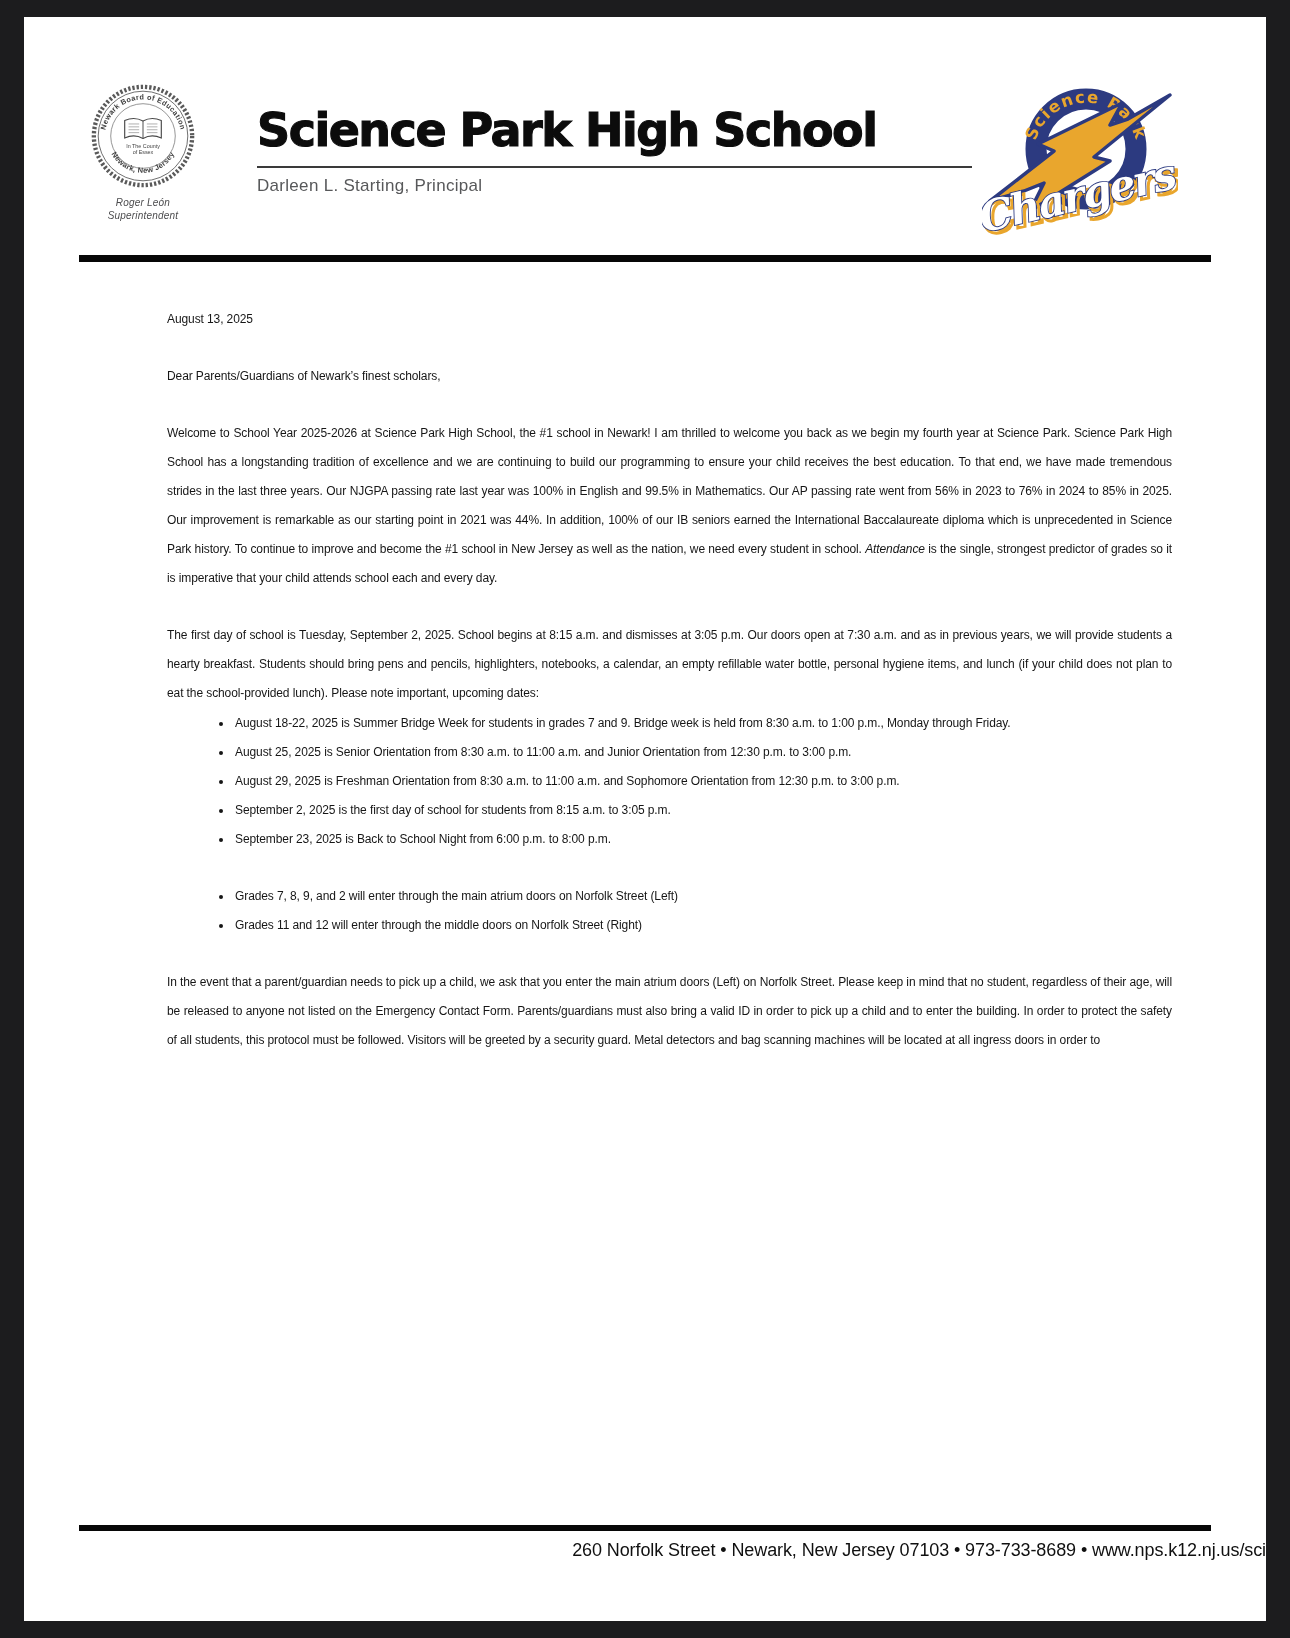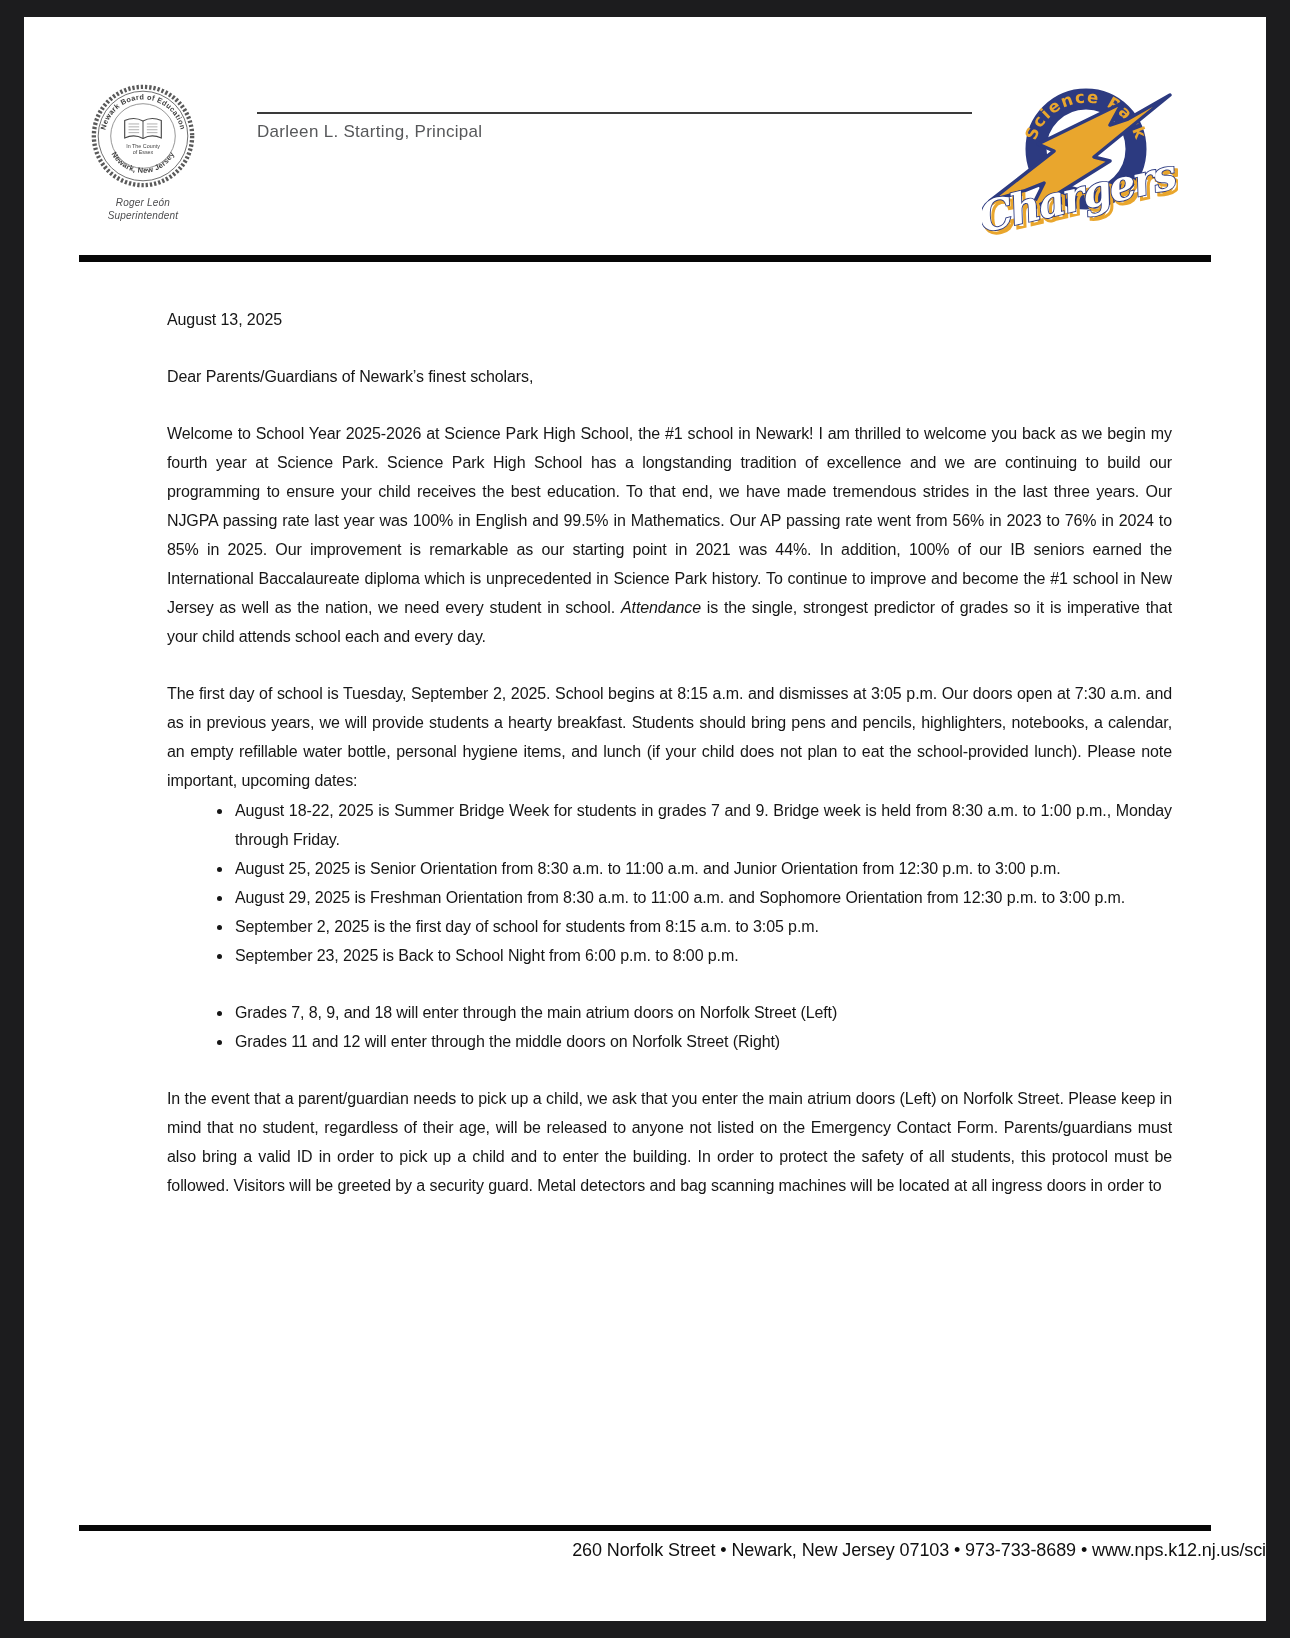--- a/index.html
+++ b/index.html
@@ -75,21 +75,21 @@
     margin-left: 10px;
   }
   .header-divider {
     height: 7px;
     background: #070707;
     margin: 14px 55px 0 55px;
   }
   
   .letter {
     padding: 43px 94px 0 143px;
-    font-size: 16px;
+    font-size: 12px;
     line-height: 29px;
     color: #161616;
     letter-spacing: -0.1px;
   }
   .letter p { margin: 0 0 28px 0; }
   .letter p.justified { text-align: justify; text-align-last: left; }
   .letter p.attach-list { margin-bottom: 1px; margin-top: 16px; }
   .letter ul {
     margin: 0 0 28px 0;
     padding-left: 66px;
@@ -161,20 +161,21 @@
         <text x="55" y="67" text-anchor="middle" font-size="5.6" fill="#3f3f3f">In The County</text>
         <text x="55" y="73.5" text-anchor="middle" font-size="5.6" fill="#3f3f3f">of Essex</text>
       </svg>
       <div class="superintendent">
         <div>Roger León</div>
         <div>Superintendent</div>
       </div>
     </div>
 
     <div class="title-block">
+      <h1 class="school-name">Science Park High School</h1>
       <div class="title-underline"></div>
       <div class="principal-line">Darleen L. Starting, Principal</div>
     </div>
 
     <div class="logo-block">
       <svg width="196" height="160" viewBox="0 0 196 160" aria-hidden="true">
         <defs>
           <path id="chargersArc" d="M 54,92 A 52,52 0 1 1 154,92" fill="none"></path>
         </defs>
 
@@ -209,21 +210,21 @@
     <ul>
       <li>August 18-22, 2025 is Summer Bridge Week for students in grades 7 and 9. Bridge week is held from 8:30 a.m. to 1:00 p.m., Monday through Friday.</li>
       <li>August 25, 2025 is Senior Orientation from 8:30 a.m. to 11:00 a.m. and Junior Orientation from 12:30 p.m. to 3:00 p.m.</li>
       <li>August 29, 2025 is Freshman Orientation from 8:30 a.m. to 11:00 a.m. and Sophomore Orientation from 12:30 p.m. to 3:00 p.m.</li>
       <li>September 2, 2025 is the first day of school for students from 8:15 a.m. to 3:05 p.m.</li>
       <li>September 23, 2025 is Back to School Night from 6:00 p.m. to 8:00 p.m.</li>
     </ul>
 
 
     <ul>
-      <li>Grades 7, 8, 9, and 18 will enter through the main atrium doors on Norfolk Street (Left)</li>
+      <li>Grades 7, 8, 9, and 2 will enter through the main atrium doors on Norfolk Street (Left)</li>
       <li>Grades 11 and 12 will enter through the middle doors on Norfolk Street (Right)</li>
     </ul>
 
     <p class="justified last-para">In the event that a parent/guardian needs to pick up a child, we ask that you enter the main atrium doors (Left) on Norfolk Street. Please keep in mind that no student, regardless of their age, will be released to anyone not listed on the Emergency Contact Form. Parents/guardians must also bring a valid ID in order to pick up a child and to enter the building. In order to protect the safety of all students, this protocol must be followed. Visitors will be greeted by a security guard. Metal detectors and bag scanning machines will be located at all ingress doors in order to</p>
   </main>
 
   <footer class="page-footer">
     <div class="footer-divider"></div>
     <div class="footer-contact">260 Norfolk Street • Newark, New Jersey 07103 • 973-733-8689 • www.nps.k12.nj.us/sci</div>
   </footer>

